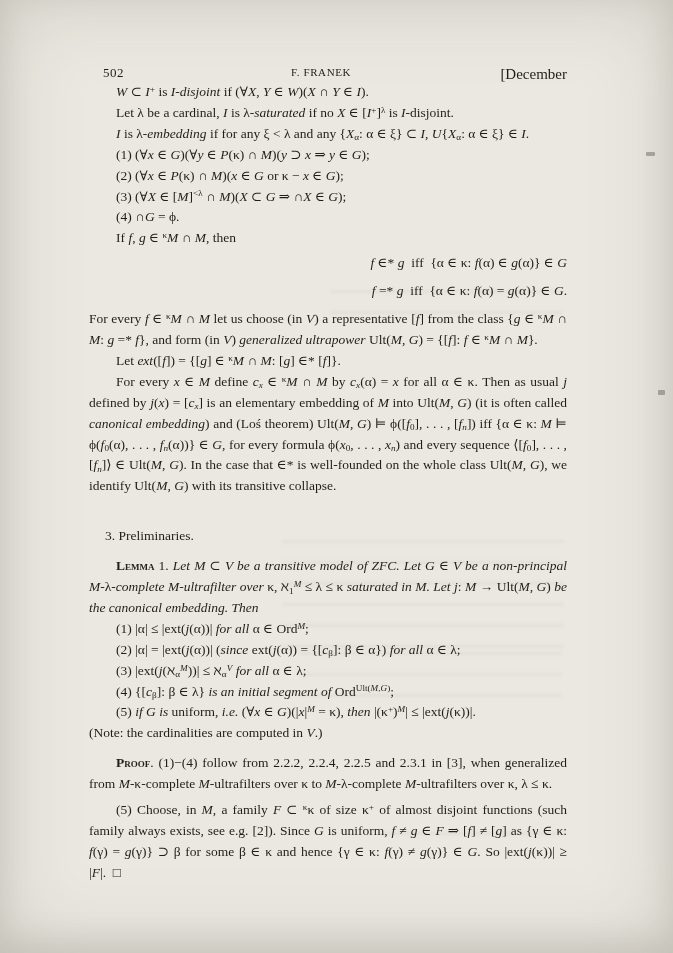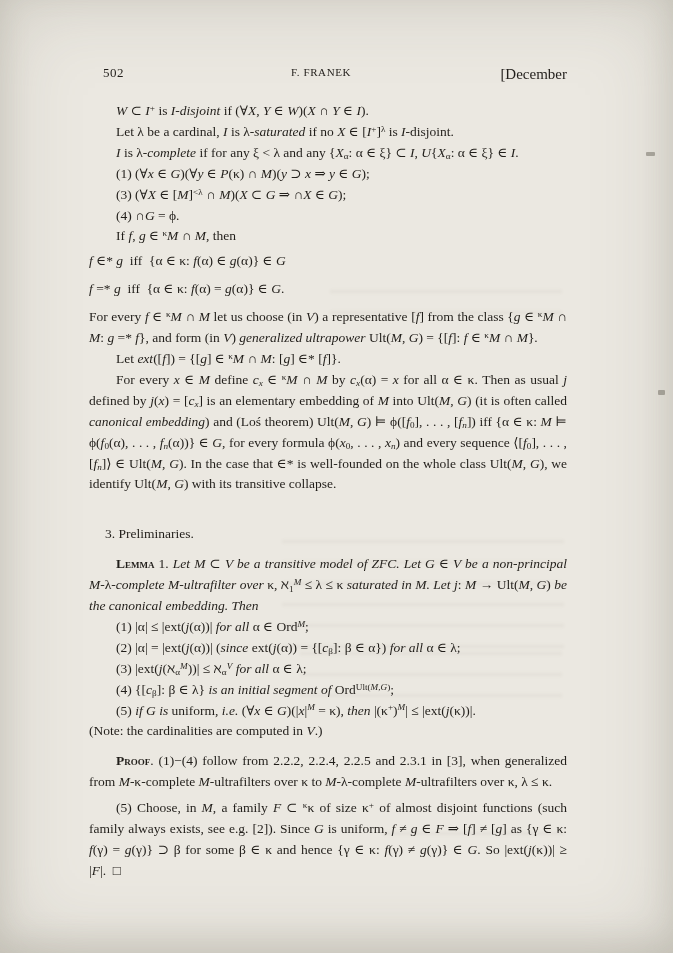--- a/index.html
+++ b/index.html
@@ -10,26 +10,26 @@
     font-family:"Liberation Serif","DejaVu Serif",serif;
     color:#211e1a;
   }
   .vignette{position:absolute;inset:0;pointer-events:none;
     box-shadow:inset 0 0 80px rgba(130,124,112,.28), inset 0 -12px 30px rgba(120,114,102,.18);}
   .content{position:absolute;left:89px;top:64px;width:478px;}
   .runhead{position:relative;height:18px;font-size:12px;}
   .runhead .pn{position:absolute;left:14px;top:1px;font-size:13px;letter-spacing:.5px}
   .runhead .au{position:absolute;left:0;right:14px;top:2px;text-align:center;font-size:11px;letter-spacing:.6px}
   .runhead .iss{position:absolute;right:0;top:2px;font-size:15px}
-  .bodytext{margin-top:19px;font-size:13.5px;line-height:20.9px;text-align:justify;}
+  .bodytext{font-size:13.5px;line-height:20.9px;text-align:justify;}
   .p{margin:0;}
   .ind{text-indent:27px;}
   .indS{text-indent:16px;}
   .eqwrap{margin:4px 0 7px;}
-  .eq{text-align:left;text-indent:0;margin:0 0 7px;}
+  .eq{text-align:right;text-indent:0;margin:0 0 7px;}
   .head{margin:29px 0 9px;}
   .mt1{margin-top:9px;}
   .mt2{margin-top:5px;}
   sup,sub{font-size:68%;line-height:0;}
   sup{vertical-align:baseline;position:relative;top:-.45em;}
   sub{vertical-align:baseline;position:relative;top:.28em;}
   .sc{font-variant:small-caps;font-weight:bold;}
   i{font-style:italic;}
   b{font-weight:normal;}
   
@@ -53,22 +53,23 @@
 
   <div class="runhead">
     <span class="pn">502</span>
     <span class="au">F. FRANEK</span>
     <span class="iss">[December</span>
   </div>
 
   <div class="bodytext">
     <p class="p ind"><i>W</i> ⊂ <i>I</i><sup>+</sup> is <i>I-disjoint</i> if (∀<i>X</i>, <i>Y</i> ∈ <i>W</i>)(<i>X</i> ∩ <i>Y</i> ∈ <i>I</i>).</p>
     <p class="p ind">Let λ be a cardinal, <i>I</i> is λ-<i>saturated</i> if no <i>X</i> ∈ [<i>I</i><sup>+</sup>]<sup>λ</sup> is <i>I</i>-disjoint.</p>
-    <p class="p ind"><i>I</i> is λ-<i>complete</i> if for any ξ &lt; λ and any {<i>X</i><sub>α</sub>: α ∈ ξ} ⊂ <i>I</i>, <i>U</i>{<i>X</i><sub>α</sub>: α ∈ ξ} ∈ <i>I</i>.</p>
+    <p class="p ind"><i>I</i> is λ-<i>embedding</i> if for any ξ &lt; λ and any {<i>X</i><sub>α</sub>: α ∈ ξ} ⊂ <i>I</i>, <i>U</i>{<i>X</i><sub>α</sub>: α ∈ ξ} ∈ <i>I</i>.</p>
     <p class="p ind">(1) (∀<i>x</i> ∈ <i>G</i>)(∀<i>y</i> ∈ <i>P</i>(κ) ∩ <i>M</i>)(<i>y</i> ⊃ <i>x</i> ⇒ <i>y</i> ∈ <i>G</i>);</p>
+    <p class="p ind">(2) (∀<i>x</i> ∈ <i>P</i>(κ) ∩ <i>M</i>)(<i>x</i> ∈ <i>G</i> or κ − <i>x</i> ∈ <i>G</i>);</p>
     <p class="p ind">(3) (∀<i>X</i> ∈ [<i>M</i>]<sup>&lt;λ</sup> ∩ <i>M</i>)(<i>X</i> ⊂ <i>G</i> ⇒ ∩<i>X</i> ∈ <i>G</i>);</p>
     <p class="p ind">(4) ∩<i>G</i> = ϕ.</p>
     <p class="p ind">If <i>f</i>, <i>g</i> ∈ <sup>κ</sup><i>M</i> ∩ <i>M</i>, then</p>
     <div class="eqwrap">
       <p class="eq"><i>f</i> ∈* <i>g</i>&nbsp;&nbsp;iff&nbsp;&nbsp;{α ∈ κ: <i>f</i>(α) ∈ <i>g</i>(α)} ∈ <i>G</i></p>
       <p class="eq"><i>f</i> =* <i>g</i>&nbsp;&nbsp;iff&nbsp;&nbsp;{α ∈ κ: <i>f</i>(α) = <i>g</i>(α)} ∈ <i>G</i>.</p>
     </div>
     <p class="p">For every <i>f</i> ∈ <sup>κ</sup><i>M</i> ∩ <i>M</i> let us choose (in <i>V</i>) a representative [<i>f</i>] from the class {<i>g</i> ∈ <sup>κ</sup><i>M</i> ∩ <i>M</i>: <i>g</i> =* <i>f</i>}, and form (in <i>V</i>) <i>generalized ultrapower</i> Ult(<i>M</i>, <i>G</i>) = {[<i>f</i>]: <i>f</i> ∈ <sup>κ</sup><i>M</i> ∩ <i>M</i>}.</p>
     <p class="p ind">Let <i>ext</i>([<i>f</i>]) = {[<i>g</i>] ∈ <sup>κ</sup><i>M</i> ∩ <i>M</i>: [<i>g</i>] ∈* [<i>f</i>]}.</p>
     <p class="p ind">For every <i>x</i> ∈ <i>M</i> define <i>c</i><sub><i>x</i></sub> ∈ <sup>κ</sup><i>M</i> ∩ <i>M</i> by <i>c</i><sub><i>x</i></sub>(α) = <i>x</i> for all α ∈ κ. Then as usual <i>j</i> defined by <i>j</i>(<i>x</i>) = [<i>c</i><sub><i>x</i></sub>] is an elementary embedding of <i>M</i> into Ult(<i>M</i>, <i>G</i>) (it is often called <i>canonical embedding</i>) and (Loś theorem) Ult(<i>M</i>, <i>G</i>) ⊨ ϕ([<i>f</i><sub>0</sub>], . . . , [<i>f</i><sub><i>n</i></sub>]) iff {α ∈ κ: <i>M</i> ⊨ ϕ(<i>f</i><sub>0</sub>(α), . . . , <i>f</i><sub><i>n</i></sub>(α))} ∈ <i>G</i>, for every formula ϕ(<i>x</i><sub>0</sub>, . . . , <i>x</i><sub><i>n</i></sub>) and every sequence ⟨[<i>f</i><sub>0</sub>], . . . , [<i>f</i><sub><i>n</i></sub>]⟩ ∈ Ult(<i>M</i>, <i>G</i>). In the case that ∈* is well-founded on the whole class Ult(<i>M</i>, <i>G</i>), we identify Ult(<i>M</i>, <i>G</i>) with its transitive collapse.</p>

